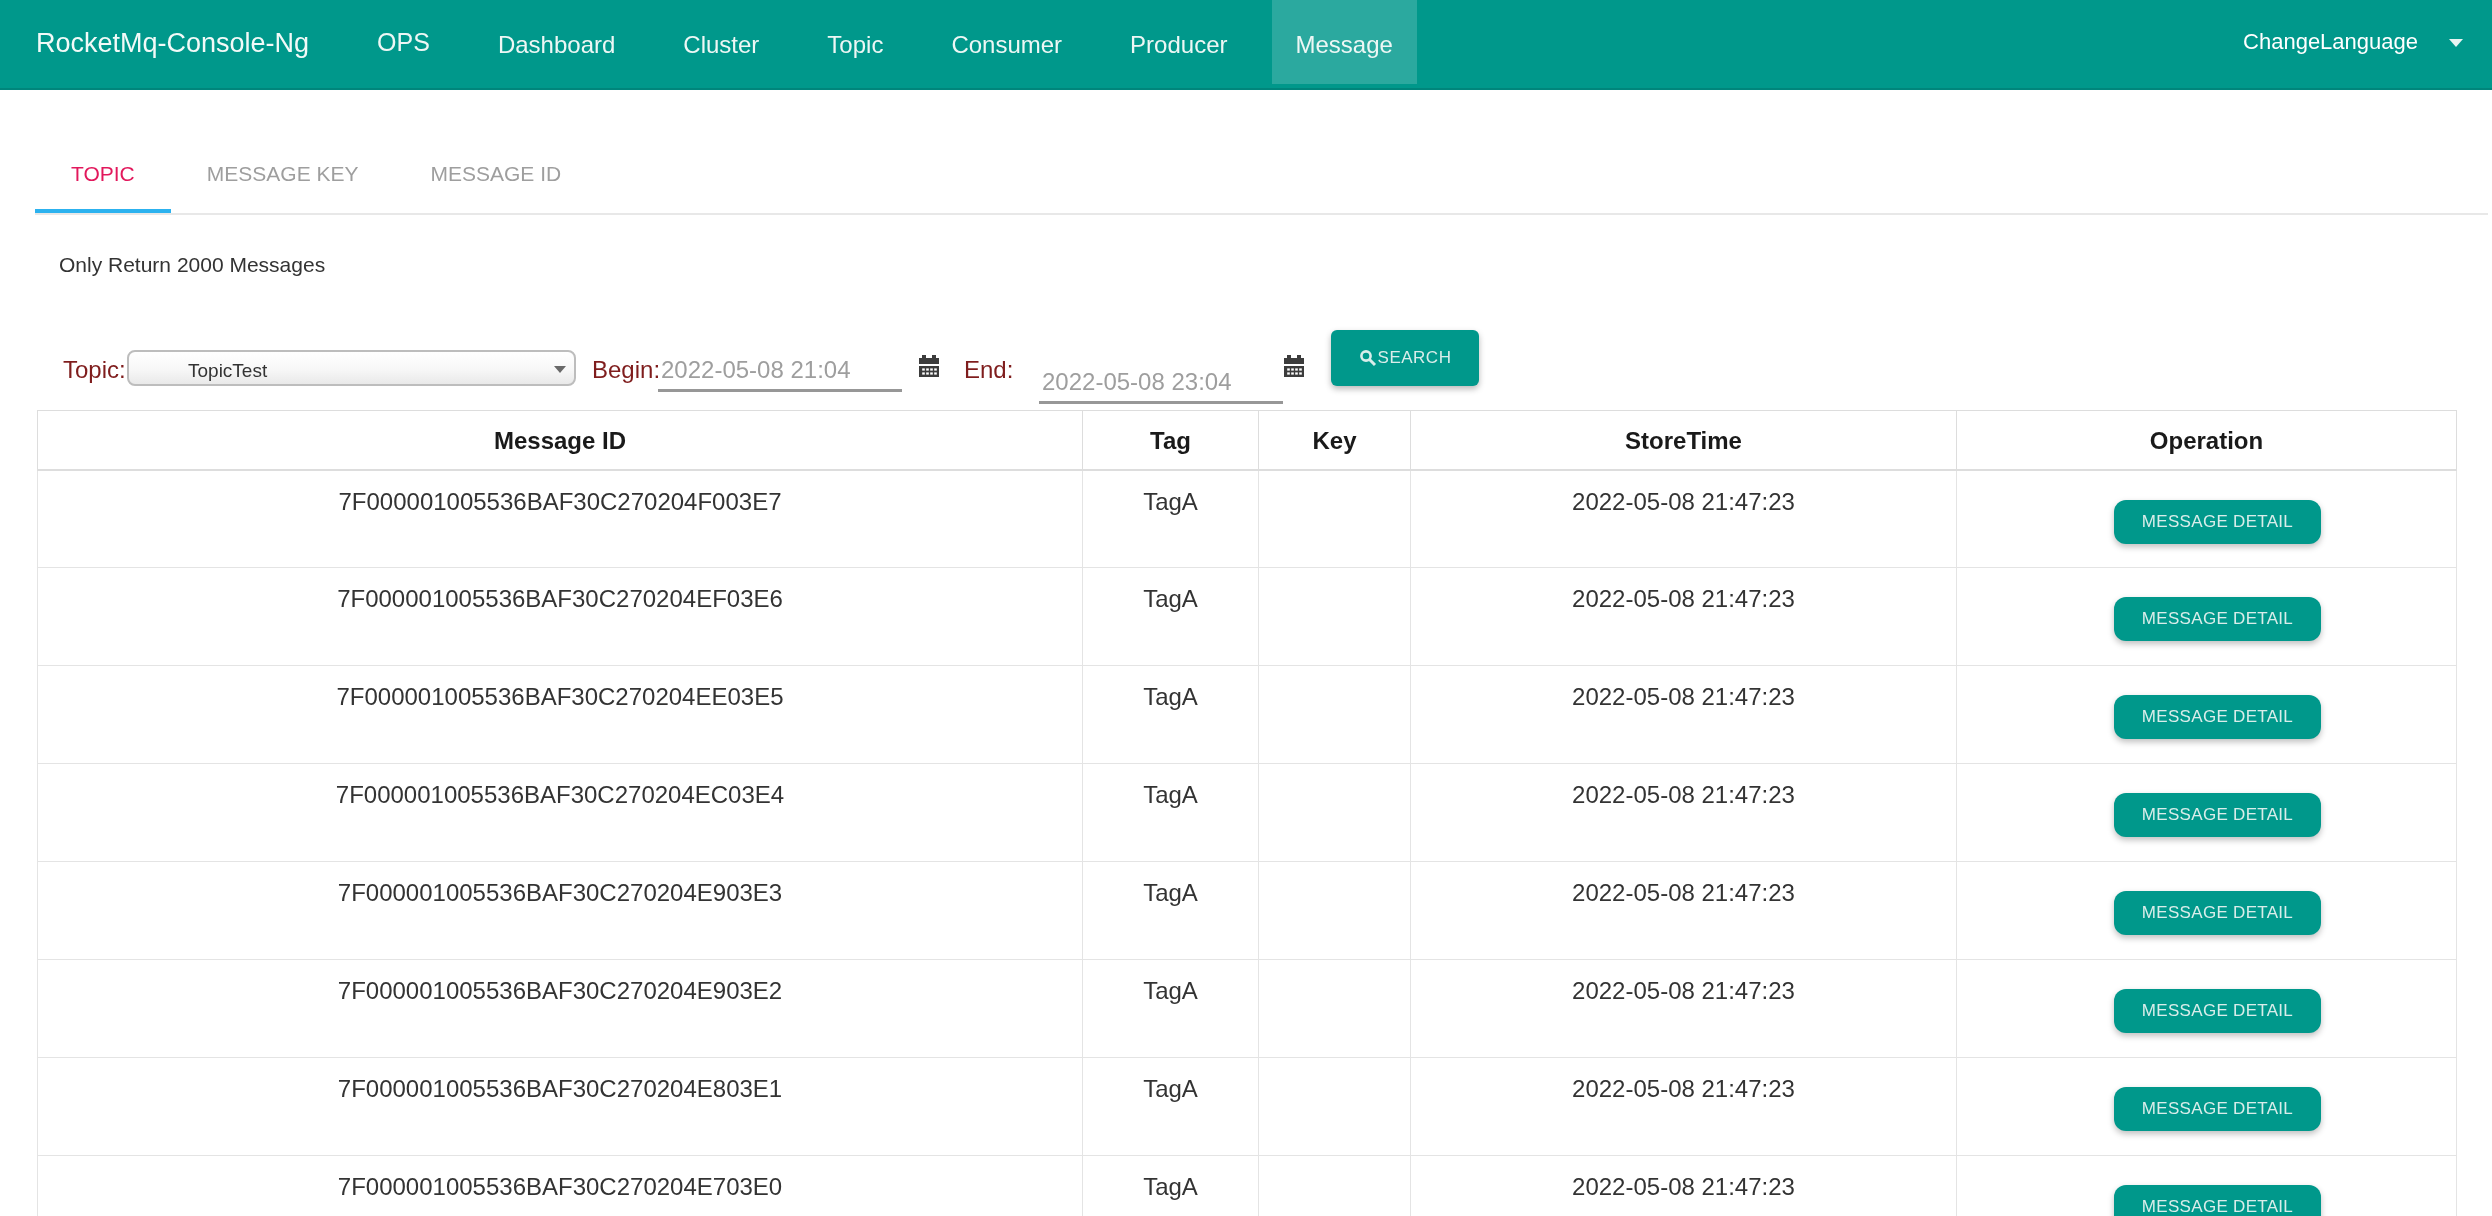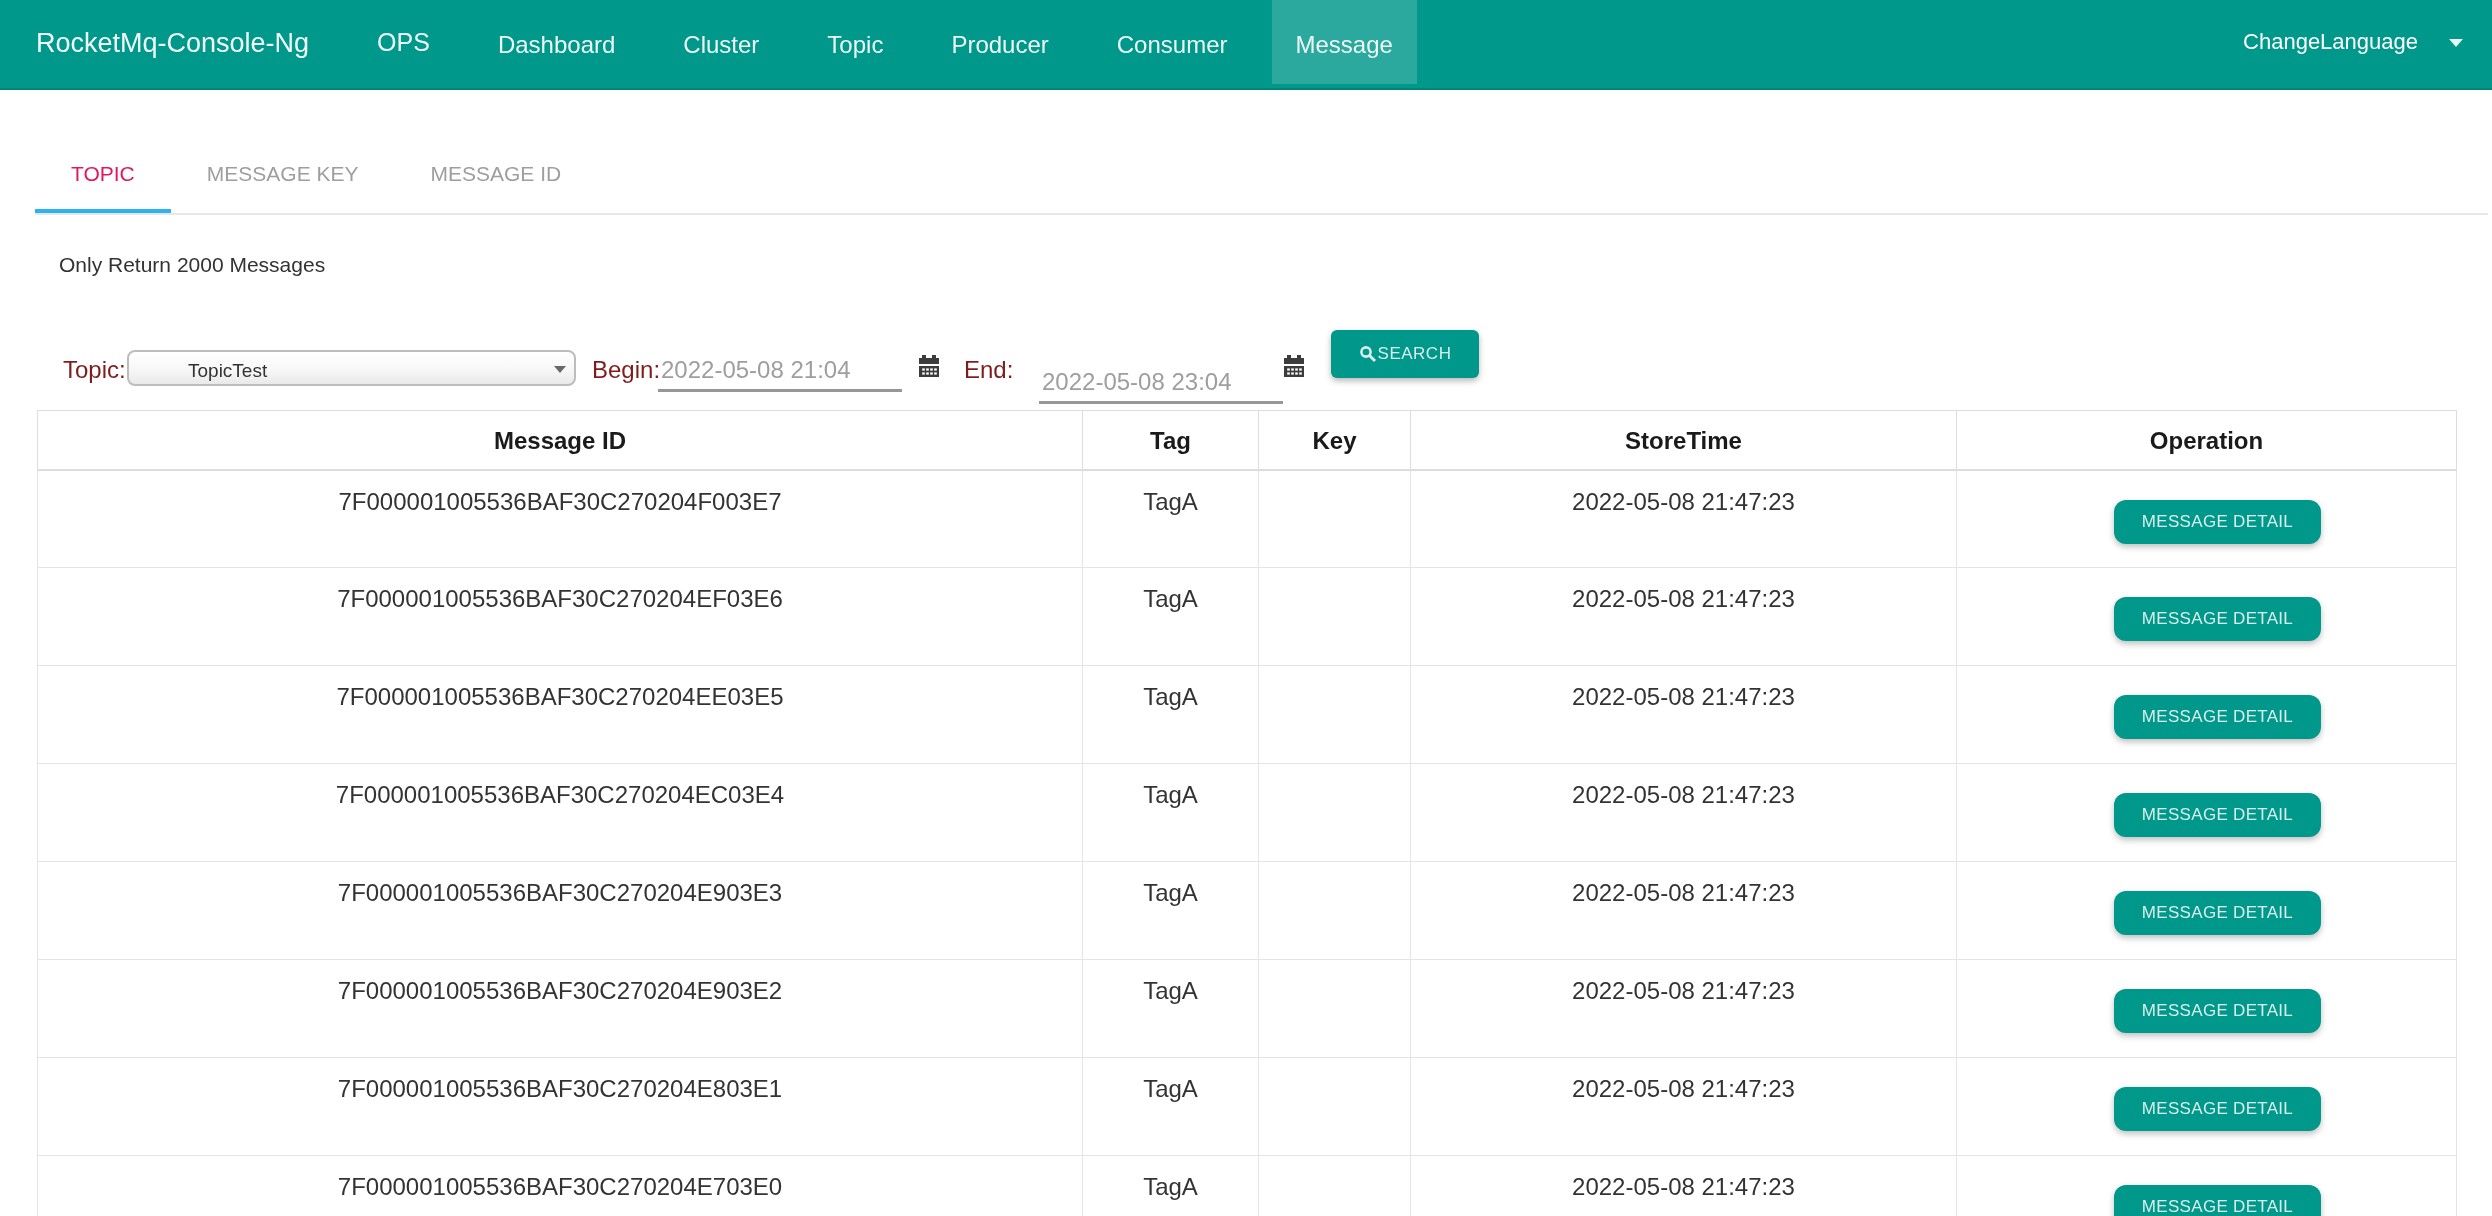--- a/index.html
+++ b/index.html
@@ -167,21 +167,21 @@
   .date-begin { left: 658px; }
   .date-end   { left: 1039px; margin-top: 12px; }
 
   .cal-icon { position: absolute; top: 30px; width: 20px; height: 22px; cursor: pointer; }
   .cal-1 { left: 919px; }
   .cal-2 { left: 1284px; }
 
   .search-btn {
     position: absolute;
     left: 1331px; top: 5px;
-    width: 148px; height: 48px;
+    width: 148px; height: 56px;
     border: none;
     border-radius: 6px;
     background: #00988B;
     color: #D9EDEA;
     font-family: inherit;
     font-size: 17px;
     letter-spacing: 0.5px;
     display: flex;
     align-items: center;
     justify-content: center;
@@ -250,25 +250,25 @@
 
       <li>
         <a href="#">Cluster</a>
       </li>
 
       <li>
         <a href="#">Topic</a>
       </li>
 
       <li>
+        <a href="#">Consumer</a>
+      </li>
+
+      <li>
         <a href="#">Producer</a>
-      </li>
-
-      <li>
-        <a href="#">Consumer</a>
       </li>
 
       <li class="active">
         <a href="#">Message</a>
       </li>
 
   </ul>
   <div class="nav-right">
     <span class="lang-label">ChangeLanguage</span>
     <span class="caret-down"></span>

